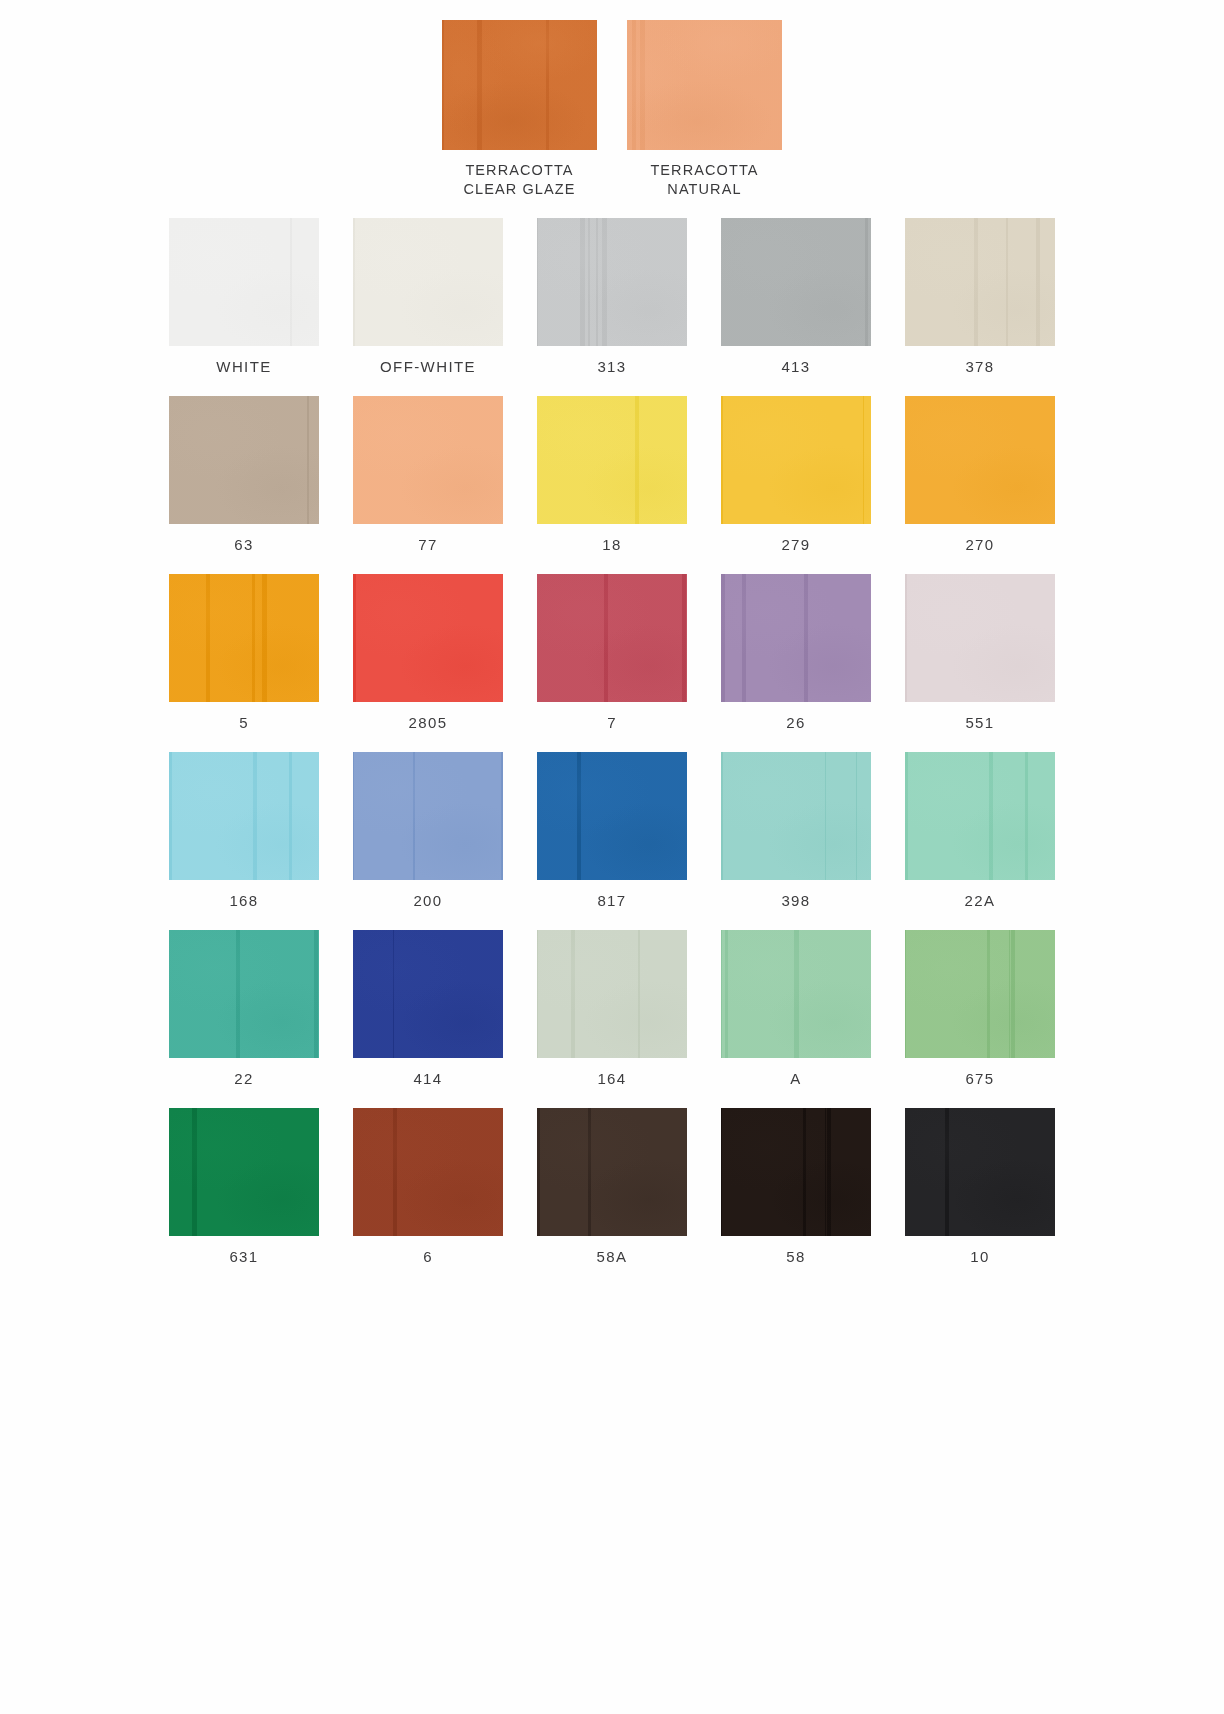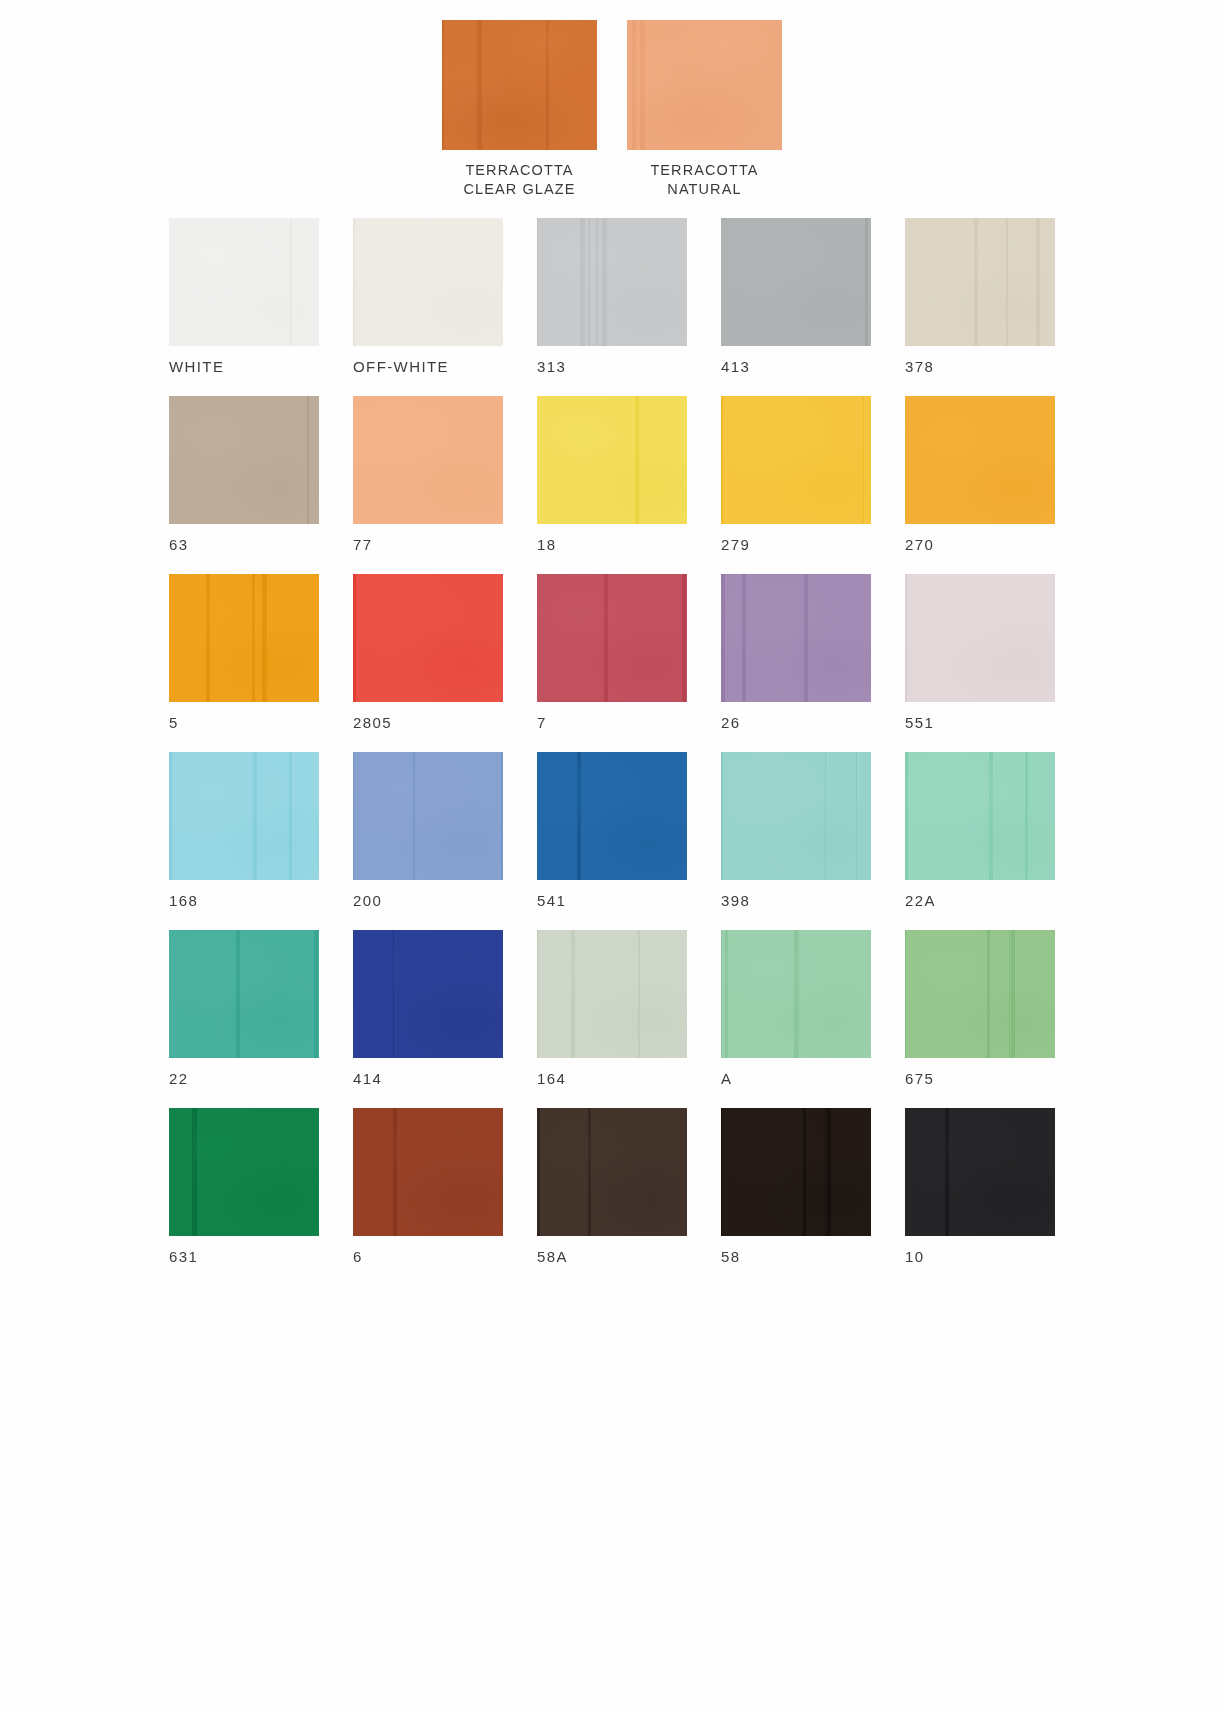--- a/index.html
+++ b/index.html
@@ -63,21 +63,21 @@
   .grid-row {
     display:flex;
     justify-content:center;
     gap:34px;
     margin-bottom:21px;
   }
   .swatch-cell {
     width:150px;
     display:flex;
     flex-direction:column;
-    align-items:flex-start;
+    align-items:center;
   }
   .swatch-chip {
     width:150px;
     height:128px;
     position:relative;
     overflow:hidden;
   }
   .swatch-chip .tex {
     position:absolute; inset:0;
     opacity:.5;
@@ -241,21 +241,21 @@
             <div class="tex" style="background: linear-gradient(90deg, rgb(113, 144, 196) 0%, rgb(113, 144, 196) 0.69%, rgb(145, 169, 212) 0.69%, rgb(145, 169, 212) 2.79%, rgb(145, 169, 212) 2.79%, rgb(145, 169, 212) 4.35%, rgb(145, 169, 212) 4.35%, rgb(145, 169, 212) 6.97%, rgb(145, 169, 212) 6.97%, rgb(145, 169, 212) 7.83%, rgb(145, 169, 212) 7.83%, rgb(145, 169, 212) 10.81%, rgb(145, 169, 212) 10.81%, rgb(145, 169, 212) 11.99%, rgb(145, 169, 212) 11.99%, rgb(145, 169, 212) 15.16%, rgb(145, 169, 212) 15.16%, rgb(145, 169, 212) 18.01%, rgb(145, 169, 212) 18.01%, rgb(145, 169, 212) 20.9%, rgb(145, 169, 212) 20.9%, rgb(145, 169, 212) 23.63%, rgb(145, 169, 212) 23.63%, rgb(145, 169, 212) 24.36%, rgb(145, 169, 212) 24.36%, rgb(145, 169, 212) 27.4%, rgb(145, 169, 212) 27.4%, rgb(145, 169, 212) 28.6%, rgb(145, 169, 212) 28.6%, rgb(145, 169, 212) 31.08%, rgb(145, 169, 212) 31.08%, rgb(145, 169, 212) 32.64%, rgb(145, 169, 212) 32.64%, rgb(145, 169, 212) 34.8%, rgb(145, 169, 212) 34.8%, rgb(145, 169, 212) 35.8%, rgb(145, 169, 212) 35.8%, rgb(145, 169, 212) 37.92%, rgb(145, 169, 212) 37.92%, rgb(145, 169, 212) 39.44%, rgb(145, 169, 212) 39.44%, rgb(145, 169, 212) 40.04%, rgb(113, 144, 196) 40.04%, rgb(113, 144, 196) 41.2%, rgb(145, 169, 212) 41.2%, rgb(145, 169, 212) 41.96%, rgb(145, 169, 212) 41.96%, rgb(145, 169, 212) 42.8%, rgb(145, 169, 212) 42.8%, rgb(145, 169, 212) 44.56%, rgb(145, 169, 212) 44.56%, rgb(145, 169, 212) 46.23%, rgb(145, 169, 212) 46.23%, rgb(145, 169, 212) 49.42%, rgb(145, 169, 212) 49.42%, rgb(145, 169, 212) 50.21%, rgb(145, 169, 212) 50.21%, rgb(145, 169, 212) 53.4%, rgb(145, 169, 212) 53.4%, rgb(145, 169, 212) 56.23%, rgb(145, 169, 212) 56.23%, rgb(145, 169, 212) 57.77%, rgb(145, 169, 212) 57.77%, rgb(145, 169, 212) 59.73%, rgb(145, 169, 212) 59.73%, rgb(145, 169, 212) 62.17%, rgb(145, 169, 212) 62.17%, rgb(145, 169, 212) 64.17%, rgb(145, 169, 212) 64.17%, rgb(145, 169, 212) 66.69%, rgb(145, 169, 212) 66.69%, rgb(145, 169, 212) 69.53%, rgb(145, 169, 212) 69.53%, rgb(145, 169, 212) 72.01%, rgb(145, 169, 212) 72.01%, rgb(145, 169, 212) 72.73%, rgb(145, 169, 212) 72.73%, rgb(145, 169, 212) 75.17%, rgb(145, 169, 212) 75.17%, rgb(145, 169, 212) 77.53%, rgb(145, 169, 212) 77.53%, rgb(145, 169, 212) 78.69%, rgb(145, 169, 212) 78.69%, rgb(145, 169, 212) 80.09%, rgb(145, 169, 212) 80.09%, rgb(145, 169, 212) 82.85%, rgb(145, 169, 212) 82.85%, rgb(145, 169, 212) 85.25%, rgb(145, 169, 212) 85.25%, rgb(145, 169, 212) 87.73%, rgb(145, 169, 212) 87.73%, rgb(145, 169, 212) 90.64%, rgb(145, 169, 212) 90.64%, rgb(145, 169, 212) 91.3%, rgb(145, 169, 212) 91.3%, rgb(145, 169, 212) 92.88%, rgb(145, 169, 212) 92.88%, rgb(145, 169, 212) 95.89%, rgb(145, 169, 212) 95.89%, rgb(145, 169, 212) 98.5%, rgb(113, 144, 196) 98.5%, rgb(113, 144, 196) 100%);"></div>
             <div style="position: absolute; inset: 0px; background: radial-gradient(65% 50% at 30% 30%, rgba(145, 169, 212, 0.227), transparent 72%), radial-gradient(60% 45% at 75% 72%, rgba(113, 144, 196, 0.2), transparent 74%);"></div>
           </div>
           <div class="swatch-label">200</div>
         </div>
         <div class="swatch-cell">
           <div class="swatch-chip" style="background: rgb(28, 95, 158);">
             <div class="tex" style="background: linear-gradient(90deg, rgb(42, 114, 181) 0%, rgb(42, 114, 181) 3.14%, rgb(42, 114, 181) 3.14%, rgb(42, 114, 181) 6.06%, rgb(42, 114, 181) 6.06%, rgb(42, 114, 181) 8.62%, rgb(42, 114, 181) 8.62%, rgb(42, 114, 181) 10.38%, rgb(42, 114, 181) 10.38%, rgb(42, 114, 181) 12.69%, rgb(42, 114, 181) 12.69%, rgb(42, 114, 181) 14.56%, rgb(42, 114, 181) 14.56%, rgb(42, 114, 181) 17.11%, rgb(42, 114, 181) 17.11%, rgb(42, 114, 181) 19.7%, rgb(42, 114, 181) 19.7%, rgb(42, 114, 181) 20.41%, rgb(42, 114, 181) 20.41%, rgb(42, 114, 181) 21.55%, rgb(42, 114, 181) 21.55%, rgb(42, 114, 181) 23.61%, rgb(42, 114, 181) 23.61%, rgb(42, 114, 181) 26.34%, rgb(20, 83, 137) 26.34%, rgb(20, 83, 137) 29.47%, rgb(42, 114, 181) 29.47%, rgb(42, 114, 181) 32.06%, rgb(42, 114, 181) 32.06%, rgb(42, 114, 181) 33.92%, rgb(42, 114, 181) 33.92%, rgb(42, 114, 181) 35.22%, rgb(42, 114, 181) 35.22%, rgb(42, 114, 181) 38.35%, rgb(42, 114, 181) 38.35%, rgb(42, 114, 181) 40.88%, rgb(42, 114, 181) 40.88%, rgb(42, 114, 181) 42.69%, rgb(42, 114, 181) 42.69%, rgb(42, 114, 181) 44.42%, rgb(42, 114, 181) 44.42%, rgb(42, 114, 181) 46.51%, rgb(42, 114, 181) 46.51%, rgb(42, 114, 181) 49.2%, rgb(42, 114, 181) 49.2%, rgb(42, 114, 181) 51.45%, rgb(42, 114, 181) 51.45%, rgb(42, 114, 181) 53.77%, rgb(42, 114, 181) 53.77%, rgb(42, 114, 181) 54.99%, rgb(42, 114, 181) 54.99%, rgb(42, 114, 181) 56.11%, rgb(42, 114, 181) 56.11%, rgb(42, 114, 181) 57.35%, rgb(42, 114, 181) 57.35%, rgb(42, 114, 181) 58.94%, rgb(42, 114, 181) 58.94%, rgb(42, 114, 181) 61.16%, rgb(42, 114, 181) 61.16%, rgb(42, 114, 181) 63.1%, rgb(42, 114, 181) 63.1%, rgb(42, 114, 181) 63.8%, rgb(42, 114, 181) 63.8%, rgb(42, 114, 181) 66.86%, rgb(42, 114, 181) 66.86%, rgb(42, 114, 181) 67.79%, rgb(42, 114, 181) 67.79%, rgb(42, 114, 181) 69.24%, rgb(42, 114, 181) 69.24%, rgb(42, 114, 181) 71.45%, rgb(42, 114, 181) 71.45%, rgb(42, 114, 181) 73.5%, rgb(42, 114, 181) 73.5%, rgb(42, 114, 181) 76.02%, rgb(42, 114, 181) 76.02%, rgb(42, 114, 181) 78.86%, rgb(42, 114, 181) 78.86%, rgb(42, 114, 181) 80.1%, rgb(42, 114, 181) 80.1%, rgb(42, 114, 181) 82.62%, rgb(42, 114, 181) 82.62%, rgb(42, 114, 181) 85.54%, rgb(42, 114, 181) 85.54%, rgb(42, 114, 181) 88.7%, rgb(42, 114, 181) 88.7%, rgb(42, 114, 181) 90.86%, rgb(42, 114, 181) 90.86%, rgb(42, 114, 181) 93.26%, rgb(42, 114, 181) 93.26%, rgb(42, 114, 181) 95.86%, rgb(42, 114, 181) 95.86%, rgb(42, 114, 181) 98.46%, rgb(42, 114, 181) 98.46%, rgb(42, 114, 181) 100%);"></div>
             <div style="position: absolute; inset: 0px; background: radial-gradient(65% 50% at 30% 30%, rgba(42, 114, 181, 0.227), transparent 72%), radial-gradient(60% 45% at 75% 72%, rgba(20, 83, 137, 0.2), transparent 74%);"></div>
           </div>
-          <div class="swatch-label">541</div>
+          <div class="swatch-label">817</div>
         </div>
         <div class="swatch-cell">
           <div class="swatch-chip" style="background: rgb(143, 207, 198);">
             <div class="tex" style="background: linear-gradient(90deg, rgb(127, 197, 187) 0%, rgb(127, 197, 187) 1.1%, rgb(161, 216, 208) 1.1%, rgb(161, 216, 208) 1.93%, rgb(161, 216, 208) 1.93%, rgb(161, 216, 208) 4.32%, rgb(161, 216, 208) 4.32%, rgb(161, 216, 208) 5.31%, rgb(161, 216, 208) 5.31%, rgb(161, 216, 208) 6.18%, rgb(161, 216, 208) 6.18%, rgb(161, 216, 208) 8.2%, rgb(161, 216, 208) 8.2%, rgb(161, 216, 208) 9.1%, rgb(161, 216, 208) 9.1%, rgb(161, 216, 208) 10.88%, rgb(161, 216, 208) 10.88%, rgb(161, 216, 208) 11.62%, rgb(161, 216, 208) 11.62%, rgb(161, 216, 208) 13.8%, rgb(161, 216, 208) 13.8%, rgb(161, 216, 208) 14.46%, rgb(161, 216, 208) 14.46%, rgb(161, 216, 208) 17.04%, rgb(161, 216, 208) 17.04%, rgb(161, 216, 208) 19.82%, rgb(161, 216, 208) 19.82%, rgb(161, 216, 208) 22.91%, rgb(161, 216, 208) 22.91%, rgb(161, 216, 208) 23.67%, rgb(161, 216, 208) 23.67%, rgb(161, 216, 208) 25.87%, rgb(161, 216, 208) 25.87%, rgb(161, 216, 208) 28.95%, rgb(161, 216, 208) 28.95%, rgb(161, 216, 208) 30.71%, rgb(161, 216, 208) 30.71%, rgb(161, 216, 208) 33.03%, rgb(161, 216, 208) 33.03%, rgb(161, 216, 208) 35.7%, rgb(161, 216, 208) 35.7%, rgb(161, 216, 208) 38.61%, rgb(161, 216, 208) 38.61%, rgb(161, 216, 208) 39.4%, rgb(161, 216, 208) 39.4%, rgb(161, 216, 208) 41.59%, rgb(161, 216, 208) 41.59%, rgb(161, 216, 208) 44.37%, rgb(161, 216, 208) 44.37%, rgb(161, 216, 208) 46.31%, rgb(161, 216, 208) 46.31%, rgb(161, 216, 208) 49.09%, rgb(161, 216, 208) 49.09%, rgb(161, 216, 208) 50.82%, rgb(161, 216, 208) 50.82%, rgb(161, 216, 208) 53.35%, rgb(161, 216, 208) 53.35%, rgb(161, 216, 208) 55.6%, rgb(161, 216, 208) 55.6%, rgb(161, 216, 208) 58.69%, rgb(161, 216, 208) 58.69%, rgb(161, 216, 208) 61.49%, rgb(161, 216, 208) 61.49%, rgb(161, 216, 208) 64.29%, rgb(161, 216, 208) 64.29%, rgb(161, 216, 208) 64.96%, rgb(161, 216, 208) 64.96%, rgb(161, 216, 208) 67.22%, rgb(161, 216, 208) 67.22%, rgb(161, 216, 208) 68.48%, rgb(161, 216, 208) 68.48%, rgb(161, 216, 208) 69.17%, rgb(127, 197, 187) 69.17%, rgb(127, 197, 187) 69.9%, rgb(161, 216, 208) 69.9%, rgb(161, 216, 208) 72.27%, rgb(161, 216, 208) 72.27%, rgb(161, 216, 208) 75.08%, rgb(161, 216, 208) 75.08%, rgb(161, 216, 208) 77.61%, rgb(161, 216, 208) 77.61%, rgb(161, 216, 208) 79.98%, rgb(161, 216, 208) 79.98%, rgb(161, 216, 208) 82.83%, rgb(161, 216, 208) 82.83%, rgb(161, 216, 208) 84.15%, rgb(161, 216, 208) 84.15%, rgb(161, 216, 208) 86.99%, rgb(161, 216, 208) 86.99%, rgb(161, 216, 208) 89.83%, rgb(127, 197, 187) 89.83%, rgb(127, 197, 187) 90.59%, rgb(161, 216, 208) 90.59%, rgb(161, 216, 208) 93.63%, rgb(161, 216, 208) 93.63%, rgb(161, 216, 208) 94.99%, rgb(161, 216, 208) 94.99%, rgb(161, 216, 208) 95.63%, rgb(161, 216, 208) 95.63%, rgb(161, 216, 208) 97.9%, rgb(161, 216, 208) 97.9%, rgb(161, 216, 208) 100%);"></div>
             <div style="position: absolute; inset: 0px; background: radial-gradient(65% 50% at 30% 30%, rgba(161, 216, 208, 0.227), transparent 72%), radial-gradient(60% 45% at 75% 72%, rgba(127, 197, 187, 0.2), transparent 74%);"></div>
           </div>
           <div class="swatch-label">398</div>
         </div>
         <div class="swatch-cell">
           <div class="swatch-chip" style="background: rgb(142, 210, 184);">

